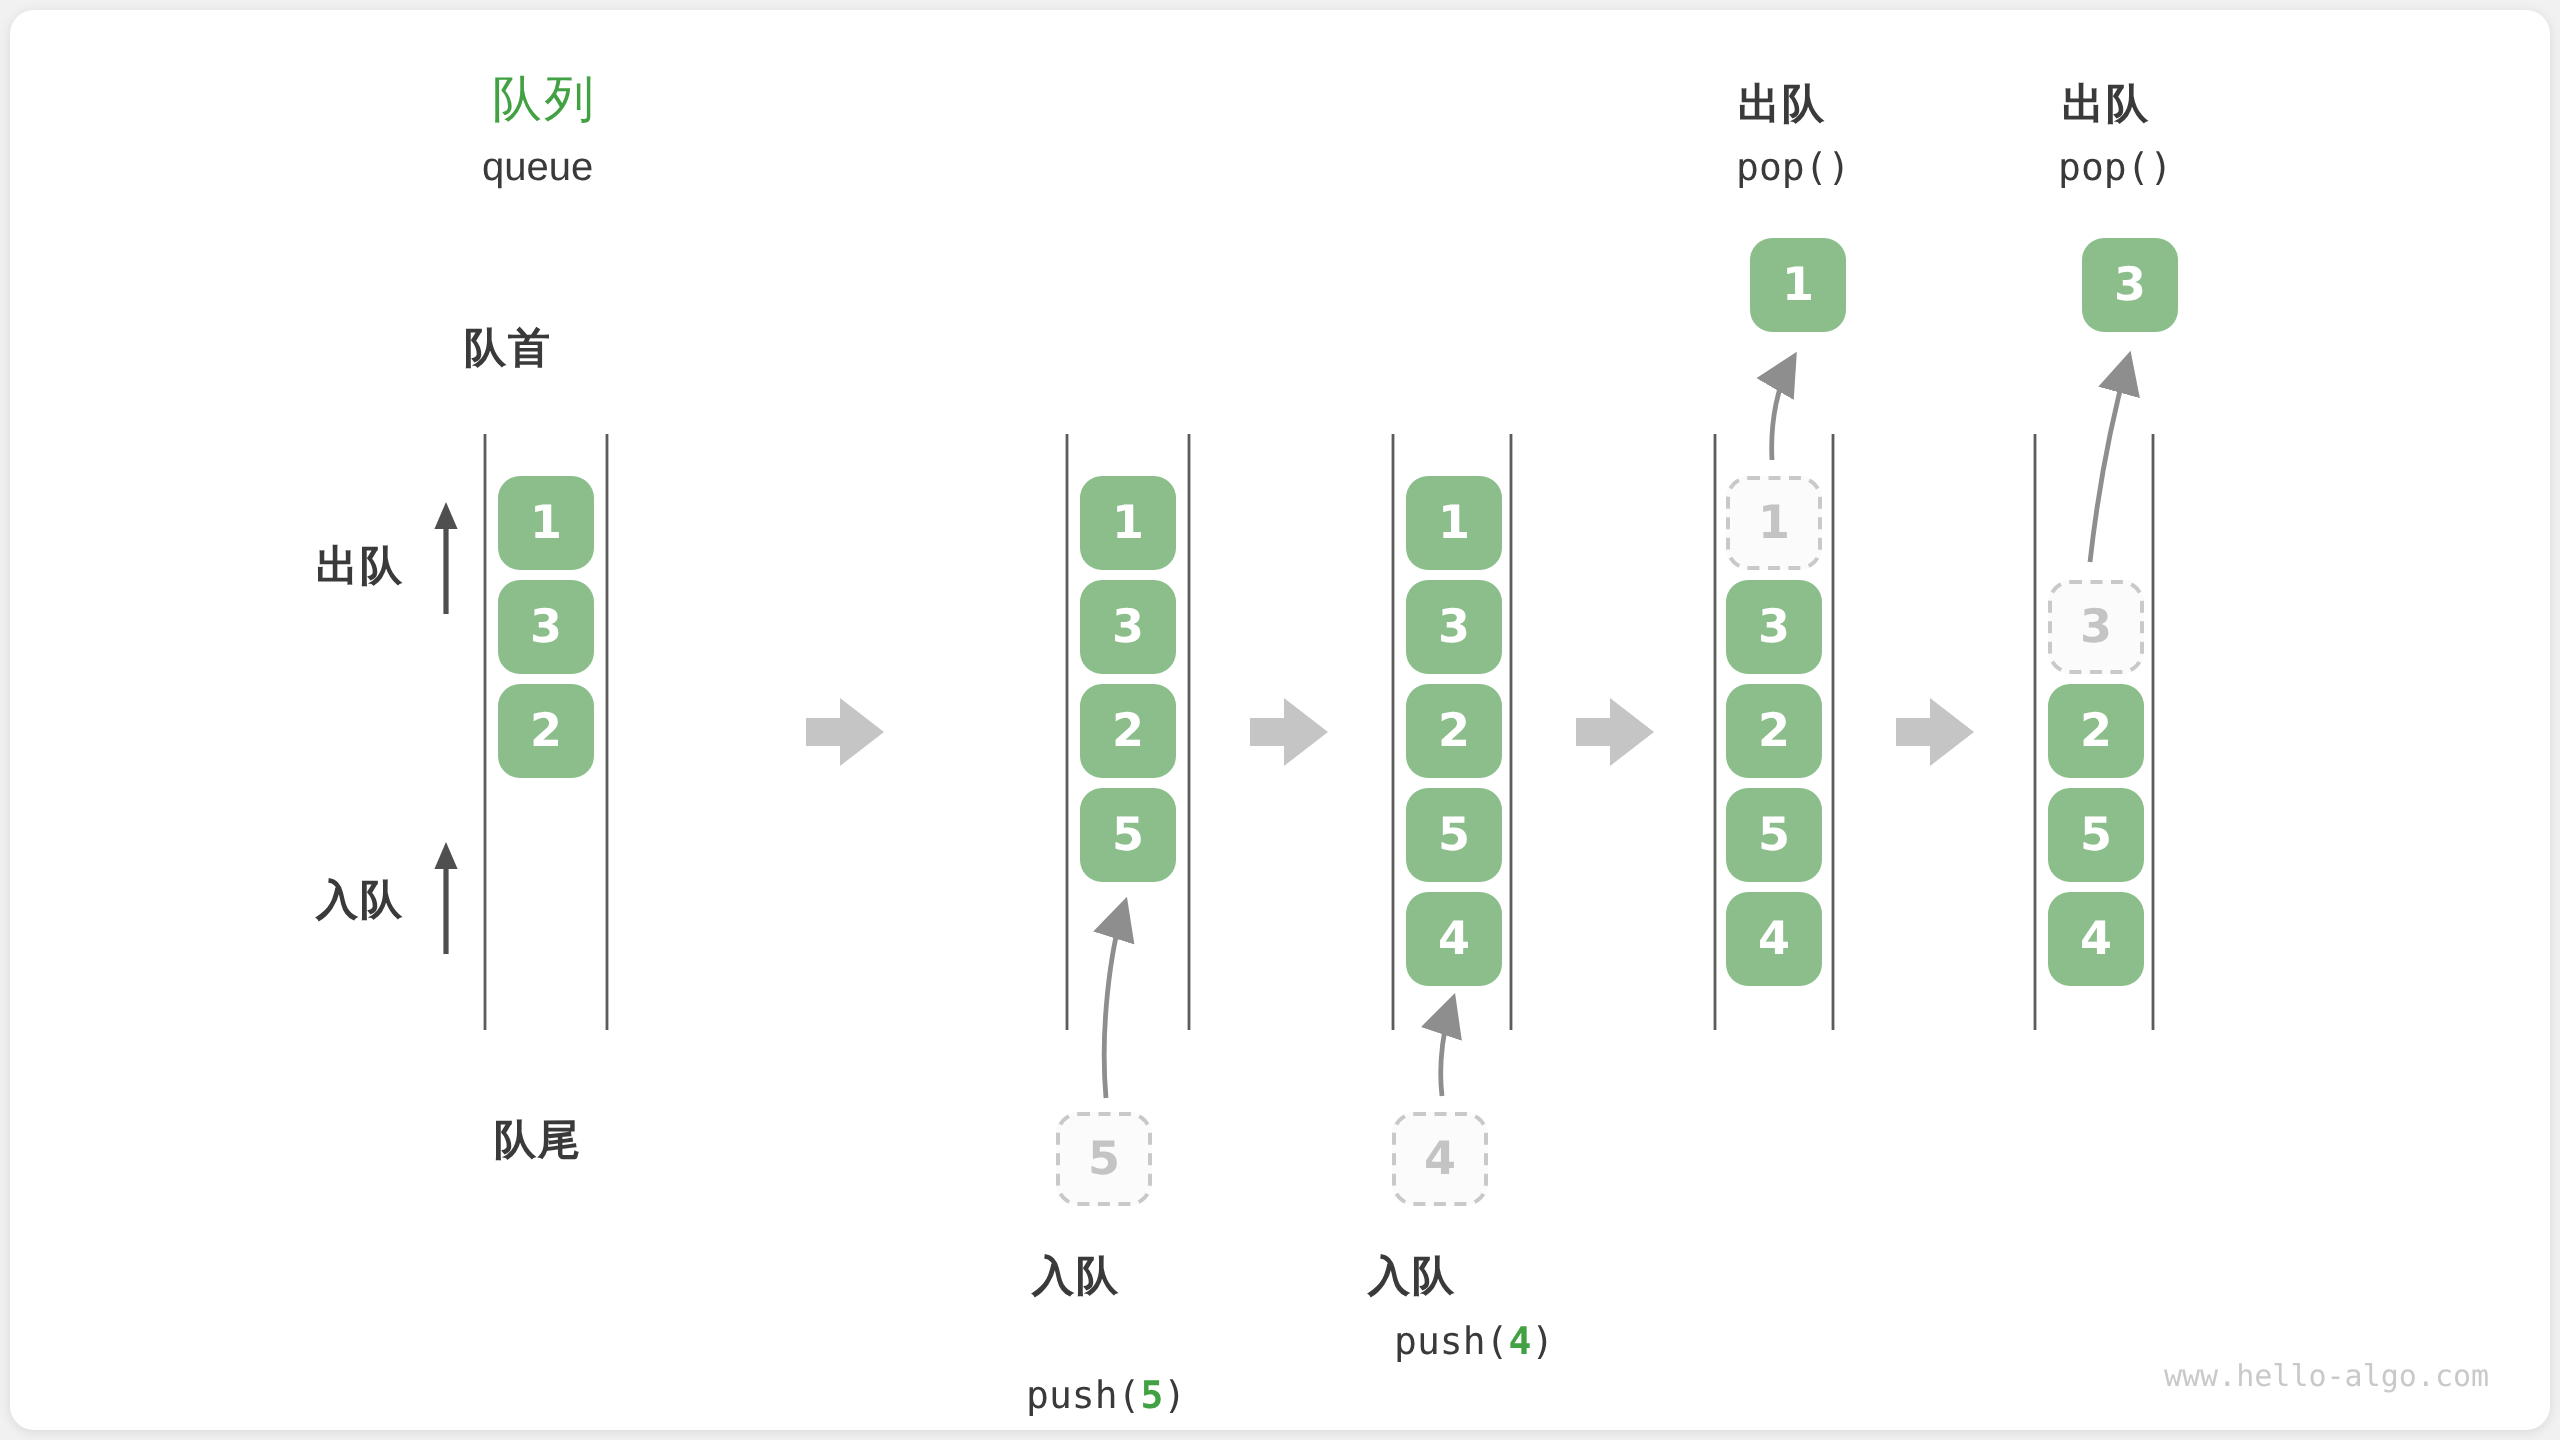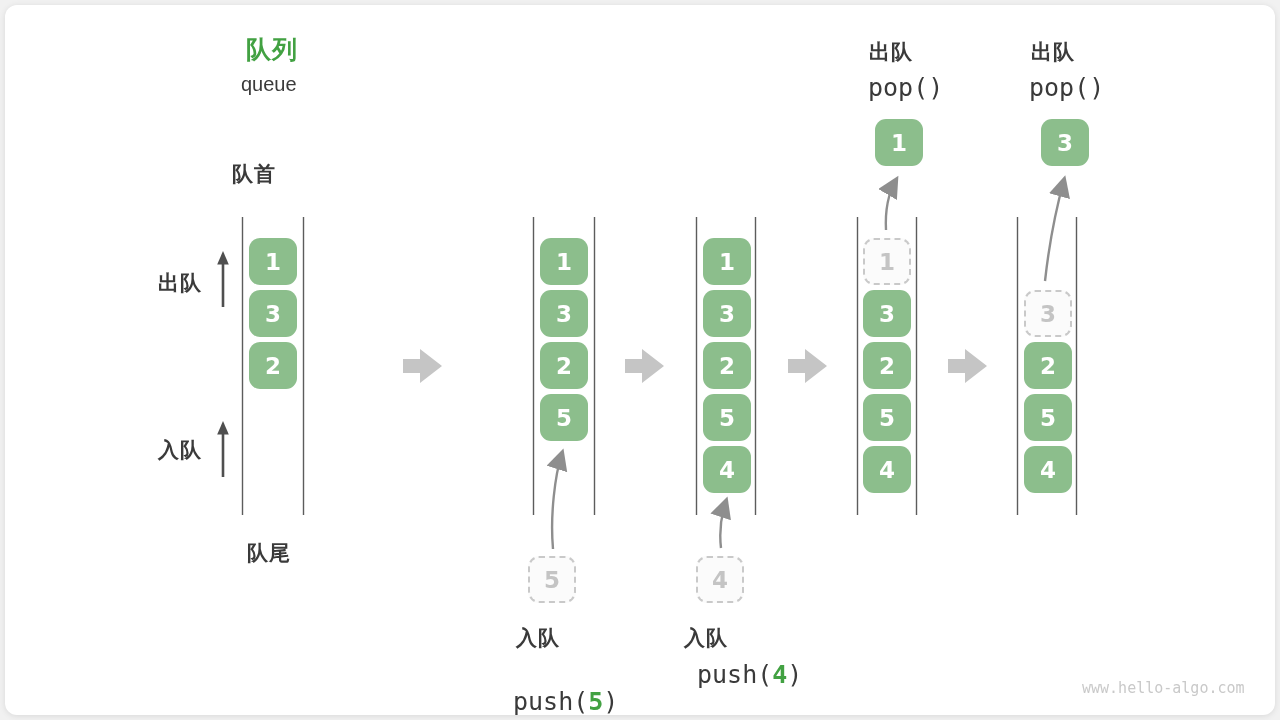--- a/index.html
+++ b/index.html
@@ -10,36 +10,36 @@
     position:relative;
     overflow:hidden;
   }
   .card {
     position:absolute; left:5px; top:5px; width:1270px; height:710px;
     background:#ffffff; border-radius:12px;
     box-shadow:0 1px 6px rgba(0,0,0,0.10);
   }
   .abs { position:absolute; }
   .title-zh {
-    left:241px; top:28px; font-size:25px; font-weight:bold; color:#42a142;
+    left:241px; top:28px; font-size:25px; font-weight:normal; color:#42a142;
     letter-spacing:1px;
   }
   .title-en { left:236px; top:68px; font-size:20px; color:#3a3a3a; }
   .cjk {
     font-size:21px; font-weight:bold; color:#3a3a3a; letter-spacing:1px;
     white-space:nowrap;
   }
   .lbl-front { left:227px; top:155px; }
-  .lbl-rear  { left:242px; top:534px; }
+  .lbl-rear  { left:242px; top:551px; }
   .lbl-deq   { left:153px; top:264px; }
   .lbl-enq   { left:153px; top:431px; }
   .op-zh { font-size:21px; font-weight:bold; color:#3a3a3a; letter-spacing:1px; }
   .op-code {
     font-family:"DejaVu Sans Mono", monospace;
-    font-size:25px; color:#3a3a3a; white-space:nowrap;
+    font-size:19px; color:#3a3a3a; white-space:nowrap;
   }
   .op-code .arg { color:#42a142; font-weight:bold; }
   .box {
     position:absolute; width:48px; height:47px; border-radius:11px;
     background:#8cbe8c; color:#ffffff;
     display:flex; align-items:center; justify-content:center;
     font-family:"DejaVu Sans", sans-serif;
     font-size:23px; font-weight:bold;
   }
   .ghost {

